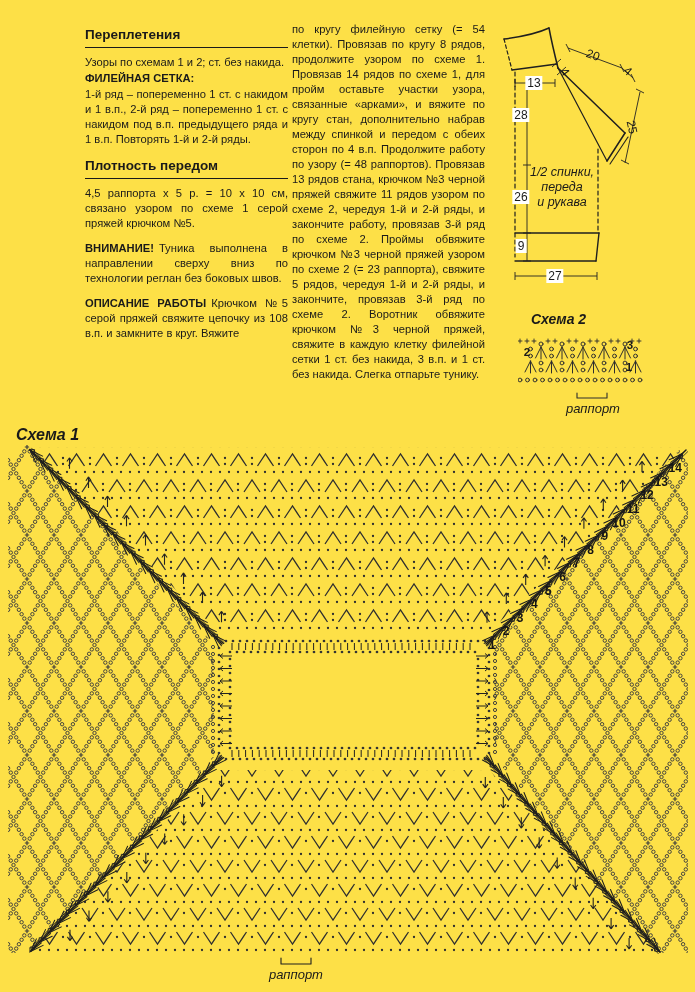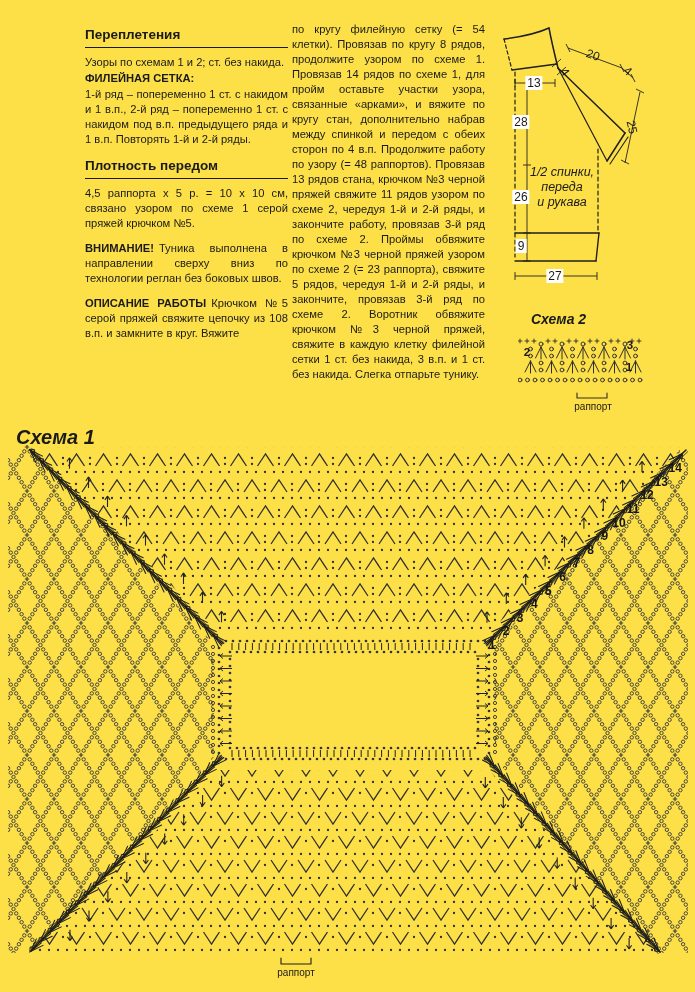--- a/index.html
+++ b/index.html
@@ -19,26 +19,26 @@
 .dim{position:absolute;font-size:12px;transform:translate(-50%,-50%);background:#fff;padding:0 2px;white-space:nowrap}
 .dim.nobg{background:transparent;padding:0}
 .r20{transform:translate(-50%,-50%) rotate(20deg)}
 .r40{transform:translate(-50%,-50%) rotate(40deg)}
 .r55{transform:translate(-50%,-50%) rotate(55deg)}
 .r77{transform:translate(-50%,-50%) rotate(77deg)}
 .garment-label{position:absolute;font-style:italic;font-size:12.5px;transform:translate(-50%,-50%);white-space:nowrap}
 .scheme-title{position:absolute;font-weight:bold;font-style:italic;font-size:14px;white-space:nowrap}
 .scheme2-wrap{position:absolute;left:518px;top:310px;width:177px;height:115px}
 .num{position:absolute;font-size:11.5px;font-weight:bold;transform:translate(-50%,-50%)}
-.rapport{position:absolute;font-size:10px;transform:translateX(-50%);white-space:nowrap}
+.rapport{position:absolute;font-style:italic;font-size:13px;transform:translateX(-50%);white-space:nowrap}
 #chart1{position:absolute;left:0;top:425px}
 #schematic,#chart2{position:absolute}
 #schematic{left:0;top:0}
 #chart2{left:0;top:24px}
-.scheme1-title{left:16px;top:426px;font-size:20px}
+.scheme1-title{left:16px;top:426px;font-size:16px}
 </style>
 </head>
 <body>
 
 <div class="page">
 
   <section class="col col1">
     <h2 class="rule-head">Переплетения</h2>
     <p>Узоры по схемам 1 и 2; ст. без накида.</p>
     <p class="bold-line">ФИЛЕЙНАЯ СЕТКА:</p>
@@ -74,21 +74,21 @@
         <path d="M25,69 H65 M25,65 V73 M65,65 V73"></path>
         <path d="M37,69 V247 M33,151 H41 M33,219 H41 M33,247 H41"></path>
         <path d="M25,262 H107 M25,258 V266 M107,258 V266"></path>
         <path d="M78,34 L132,54 M76,30 L80,38 M130,50 L134,58"></path>
         <path d="M132,54 L143,64 M141,60 L145,68"></path>
         <path d="M150,78 L135,149 M146,75 L154,79 M131,146 L139,150"></path>
         <path d="M62,53 L71,45 M67,61 L76,53"></path>
       </g>
     </svg>
     <span class="dim" style="left:44px;top:69px">13</span>
-    <span class="dim" style="left:31px;top:108px">28</span>
+    <span class="dim" style="left:31px;top:101px">28</span>
     <span class="dim" style="left:31px;top:183px">26</span>
     <span class="dim" style="left:31px;top:232px">9</span>
     <span class="dim" style="left:65px;top:262px">27</span>
     <span class="dim nobg r20" style="left:103px;top:41px">20</span>
     <span class="dim nobg r55" style="left:75px;top:58px">4</span>
     <span class="dim nobg r40" style="left:138px;top:57px">4</span>
     <span class="dim nobg r77" style="left:142px;top:113px">25</span>
     <span class="garment-label" style="left:72px;top:158px">1/2 спинки,</span>
     <span class="garment-label" style="left:72px;top:173px">переда</span>
     <span class="garment-label" style="left:72px;top:188px">и рукава</span>

